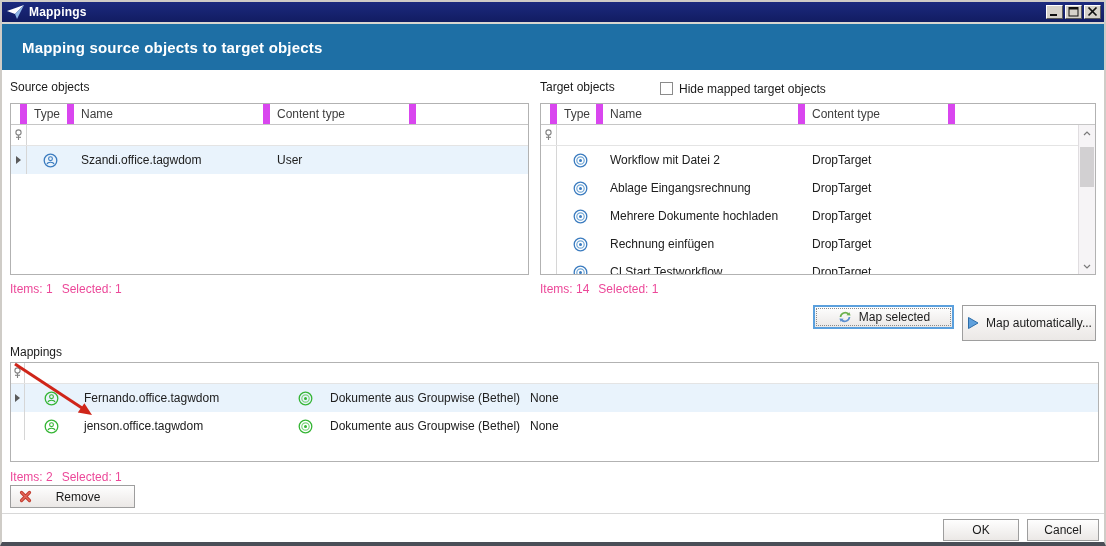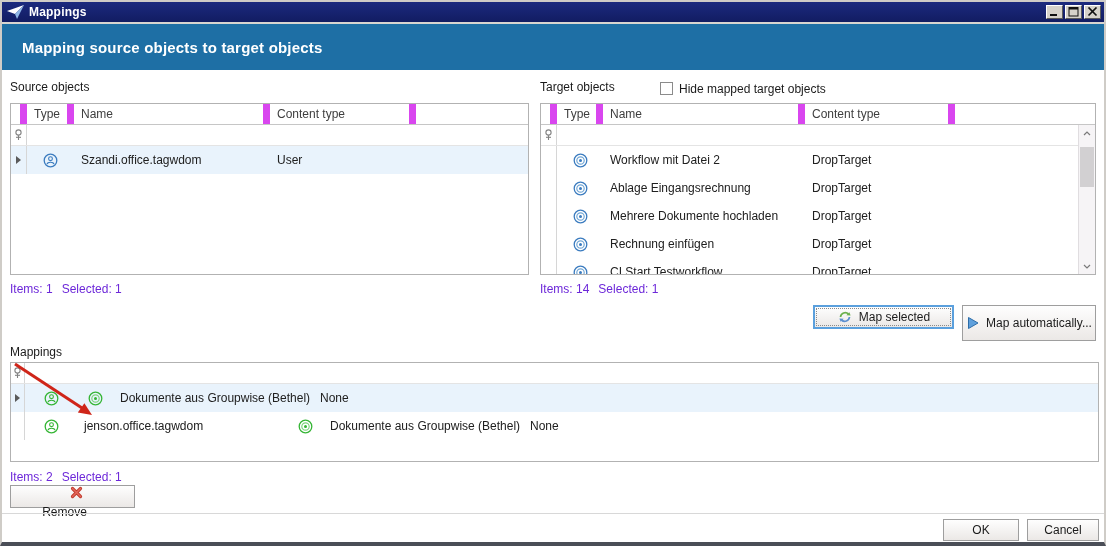--- a/index.html
+++ b/index.html
@@ -12,21 +12,21 @@
   .winbtn{width:17px;height:14px;background:#d6d2ca;border-top:1px solid #fff;border-left:1px solid #fff;
           border-right:1px solid #5a5a5a;border-bottom:1px solid #5a5a5a;margin-left:2px;
           display:flex;align-items:center;justify-content:center;box-sizing:border-box;}
   .frameline{height:2px;background:#d8d5d0;}
   
   .banner{height:46px;background:#1e6fa5;display:flex;align-items:center;}
   .banner .bt{color:#fff;font-weight:bold;font-size:15px;margin-left:20px;letter-spacing:.2px;}
   
   .main{position:absolute;left:0;top:68px;width:1102px;height:472px;background:#fff;}
   .lbl{position:absolute;font-size:12px;color:#1a1a1a;white-space:nowrap;}
-  .items{position:absolute;font-size:12px;color:#6d28d9;display:flex;gap:9px;white-space:nowrap;}
+  .items{position:absolute;font-size:12px;color:#ec4899;display:flex;gap:9px;white-space:nowrap;}
   
   .grid{position:absolute;box-sizing:border-box;border:1px solid #b2b2b2;background:#fff;overflow:hidden;font-size:12px;color:#202020;}
   .g-header{height:21px;display:flex;border-bottom:1px solid #c6c6c6;box-sizing:border-box;}
   .g-header .cell{display:flex;align-items:center;border-right:7px solid #d946ef;color:#3e3e3e;box-sizing:border-box;}
   .g-filter{height:21px;display:flex;border-bottom:1px solid #e4e4e4;box-sizing:border-box;}
   .g-row{height:28px;display:flex;box-sizing:border-box;}
   .g-row.sel{background:#e9f3fc;}
   .cell{display:flex;align-items:center;white-space:nowrap;overflow:hidden;box-sizing:border-box;}
   .cell.txt{padding-left:7px;}
   .cell.ic{justify-content:center;}
@@ -305,20 +305,21 @@
         <div class="cell c0 ind">
             <span class="tri"></span>
           </div>
         <div class="cell c1 ic">
           <svg width="15" height="15" viewBox="0 0 15 15">
             <circle cx="7.5" cy="7.5" r="6.3" fill="none" stroke="#35b535" stroke-width="1.3"></circle>
             <circle cx="7.5" cy="5.7" r="1.9" fill="none" stroke="#35b535" stroke-width="1.1"></circle>
             <path d="M4 11.2 C4.7 8.6 10.3 8.6 11 11.2" fill="none" stroke="#35b535" stroke-width="1.1"></path>
           </svg>
         </div>
+        <div class="cell c2 txt">Fernando.office.tagwdom</div>
         <div class="cell c3 ic">
           <svg width="15" height="15" viewBox="0 0 15 15">
               <circle cx="7.5" cy="7.5" r="6.3" fill="none" stroke="#35b535" stroke-width="1.3"></circle>
               <circle cx="7.5" cy="7.5" r="3.7" fill="none" stroke="#7fd47f" stroke-width="1.2"></circle>
               <circle cx="7.5" cy="7.5" r="1.5" fill="#35b535"></circle>
             </svg>
         </div>
         <div class="cell c4 txt">Dokumente aus Groupwise (Bethel) in...</div>
         <div class="cell c5 txt">None</div>
         <div class="cell c6"></div>
@@ -349,21 +350,21 @@
     <svg style="position:absolute;left:4px;top:288px;z-index:5;pointer-events:none;" width="100" height="75" viewBox="0 0 100 75">
       <line x1="9" y1="6" x2="76" y2="50" stroke="#cf2519" stroke-width="3"></line>
       <polygon points="86,57 71.8,54.5 78.4,45.2" fill="#cf2519"></polygon>
     </svg>
 
     <div class="items" style="left:8px;top:400px;">
       <span>Items: 2</span>
       <span>Selected: 1</span>
     </div>
 
-    <div class="btn" style="left:8px;top:415px;width:125px;height:23px;justify-content:flex-start;flex-direction:column;">
+    <div class="btn" style="left:8px;top:415px;width:125px;height:23px;justify-content:flex-start;">
       <span class="bicon" style="margin-left:8px;">
         <svg width="13" height="13" viewBox="0 0 13 13">
           <path d="M2.5 2.5 L10.5 10.5 M10.5 2.5 L2.5 10.5" stroke="#c0392b" stroke-width="3.2" stroke-linecap="round"></path>
           <path d="M2.5 2.5 L10.5 10.5 M10.5 2.5 L2.5 10.5" stroke="#e4695c" stroke-width="1.4" stroke-linecap="round"></path>
         </svg>
       </span>
       <span style="flex:1;text-align:center;margin-right:16px;">Remove</span>
     </div>
 
     <div class="footer-sep" style="top:443px;"></div>

